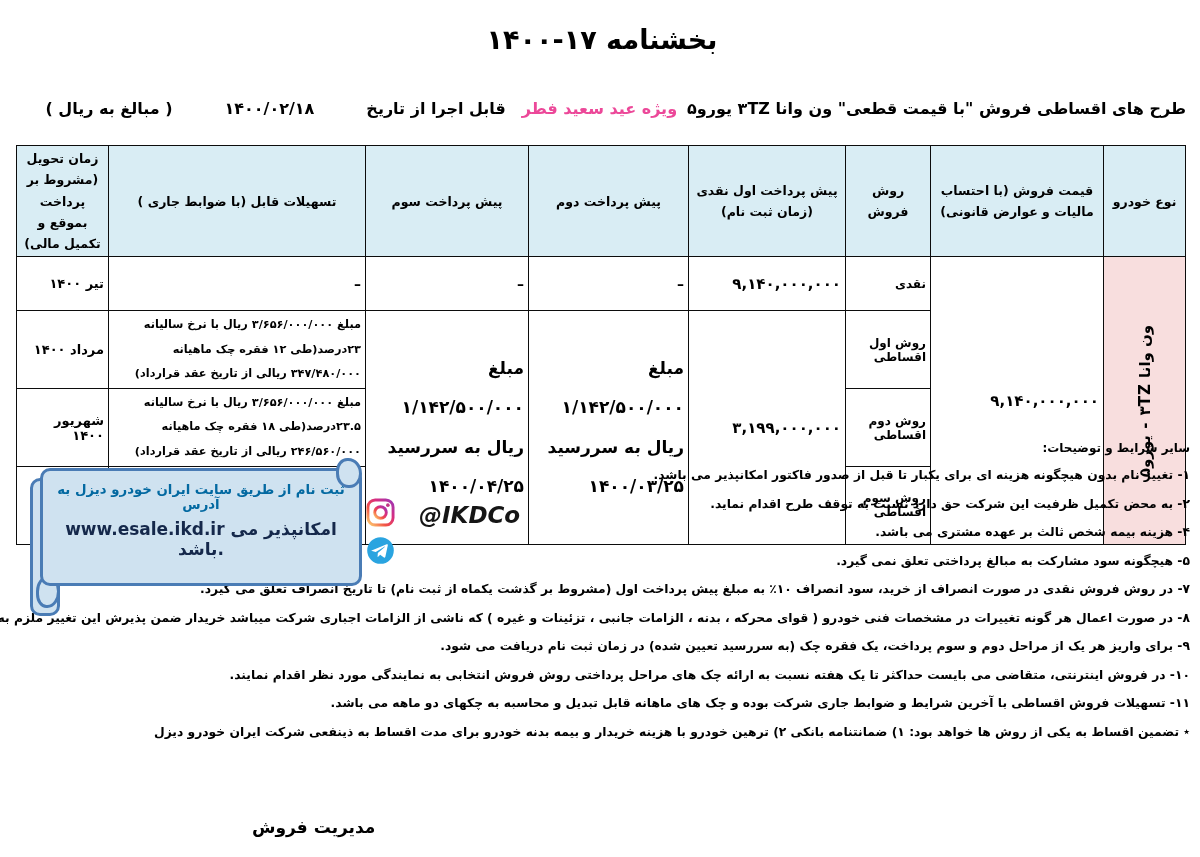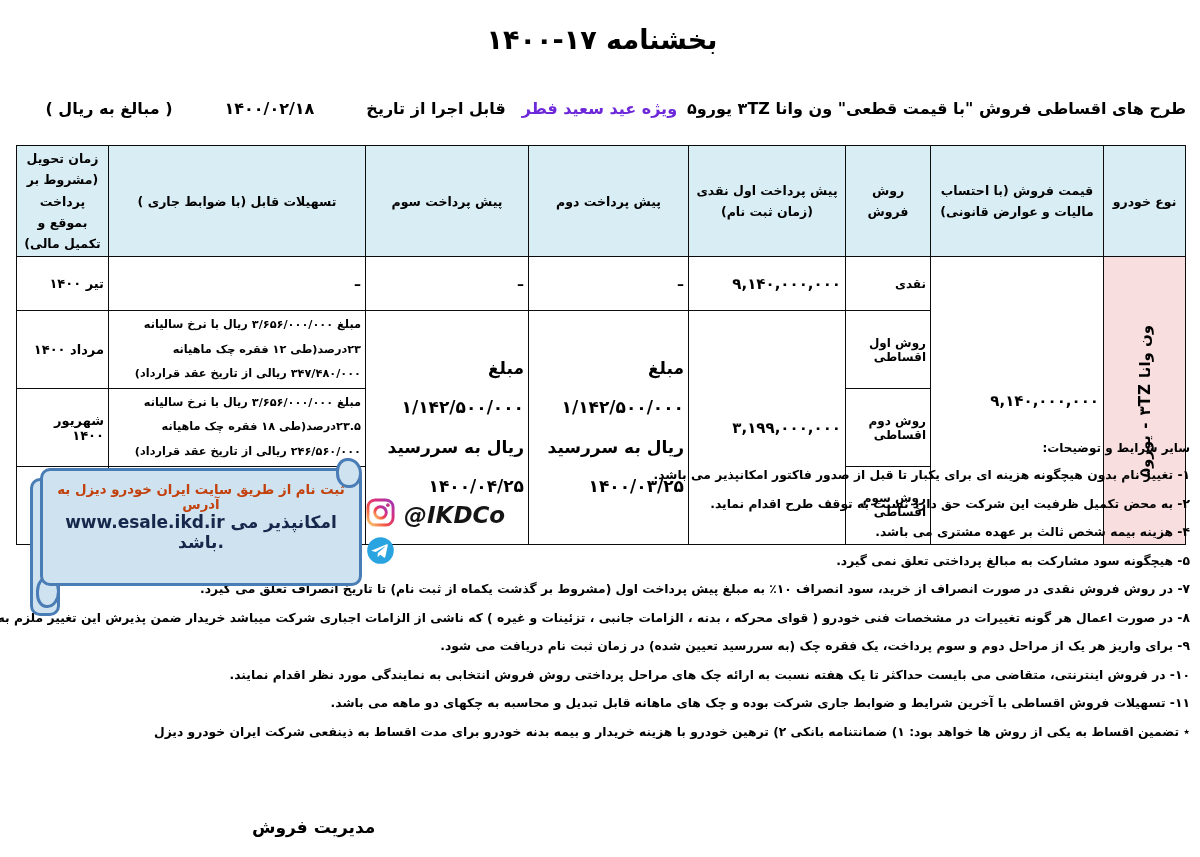--- a/index.html
+++ b/index.html
@@ -5,21 +5,21 @@
   html,body { margin:0; padding:0; background:#fff; }
   body { font-family:"DejaVu Sans","Liberation Sans",sans-serif; }
   .page { position:relative; width:1200px; height:857px; background:#ffffff; overflow:hidden;
           direction:rtl; color:#000; font-weight:bold; }
 
   .doc-title { position:absolute; top:24px; left:4px; right:0; text-align:center;
                font-size:27px; font-weight:bold; letter-spacing:.5px; }
 
   .subtitle { position:absolute; top:99px; right:14px; left:14px; display:flex;
               direction:rtl; align-items:baseline; gap:52px; font-size:16px; white-space:nowrap; }
-  .subtitle .special { color:#6d28d9; margin:0 10px; }
+  .subtitle .special { color:#ec4899; margin:0 10px; }
   .subtitle .applicable { margin-right:6px; }
 
   table.main { position:absolute; top:145px; right:14px; border-collapse:collapse;
                table-layout:fixed; direction:rtl; }
   table.main th, table.main td { border:1.6px solid #0c0c0c; 
                vertical-align:middle; padding:2px 4px; font-weight:bold; }
   table.main thead th { background:#d9edf4; font-size:12.5px; line-height:1.7; height:69px; }
   th.small-head { font-size:10.5px; line-height:1.8; }
   .r1 td { height:49px; } .r2 td { height:59px; } .r3 td { height:53px; } .r4 td { height:51px; }
   td.vehicle-cell { background:#f8dede; position:relative; }
@@ -39,28 +39,28 @@
 
   .banner-roll { position:absolute; left:30px; top:478px; width:24px; height:132px;
                  background:#cfe2f0; border:3px solid #4a7cb5; border-radius:10px; z-index:1; }
   .banner { position:absolute; left:40px; top:468px; width:316px; height:112px;
             background:#cfe2f0; border:3px solid #4a7cb5; border-radius:10px; z-index:2; }
   .banner-curl-tr { position:absolute; left:336px; top:458px; width:20px; height:24px;
             background:#cfe2f0; border:3px solid #4a7cb5; border-radius:45% 55% 50% 50%; z-index:3; }
   .banner-curl-bl { position:absolute; left:36px; top:576px; width:18px; height:26px;
             background:#cfe2f0; border:3px solid #4a7cb5; border-radius:50% 50% 55% 45%; z-index:1; }
   .banner-inner { padding:11px 6px 0 6px; text-align:center; }
-  .banner-l1 { font-size:13.3px; color:#c2410c; }
+  .banner-l1 { font-size:13.3px; color:#0369a1; margin-bottom:7px; }
   .banner-l2 { font-size:17px; color:#15284b; direction:ltr; margin-bottom:9px; }
   .banner-l3 { font-size:11.8px; color:#000; }
 
   .social { position:absolute; left:366px; top:498px; direction:ltr; z-index:4; }
   .social-row { display:flex; align-items:center; gap:9px; margin-bottom:5px; }
   .handle { font-style:italic; font-weight:bold; color:#151515; }
-  .handle.ig { font-size:23px; } .handle.tg { font-size:21px; }
+  .handle.ig { font-size:23px;margin-left:15px; } .handle.tg { font-size:21px; }
 
   .footer-sign { position:absolute; left:252px; top:817px; font-size:17px; }
 </style>
 </head>
 <body>
 
 <div class="page">
 
   <div class="doc-title">بخشنامه ۱۷‏-‏۱۴۰۰</div>
 

